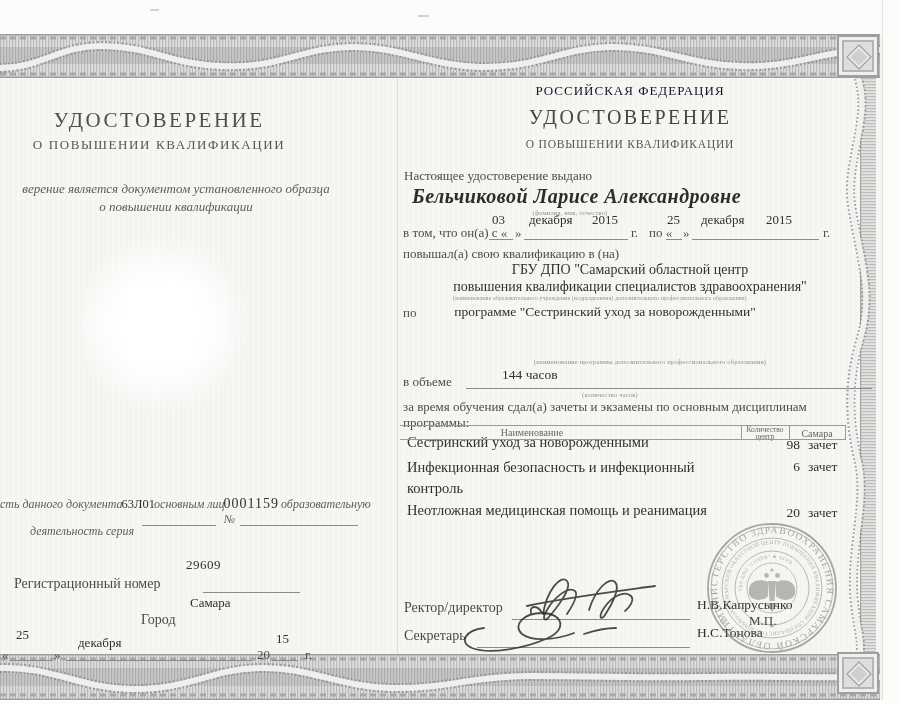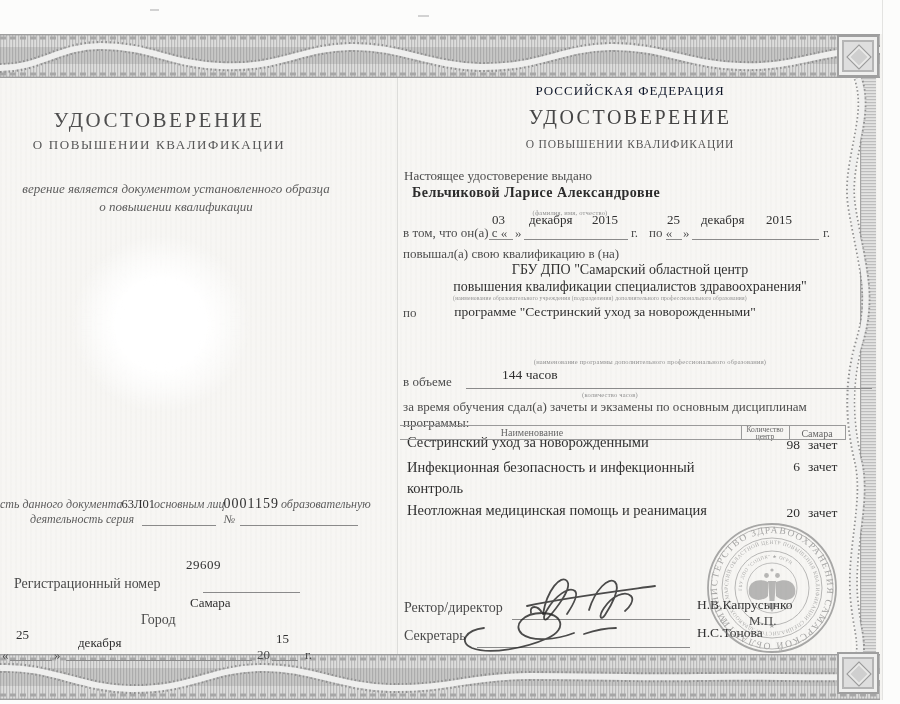--- a/index.html
+++ b/index.html
@@ -23,21 +23,21 @@
   .fold{position:absolute;width:1px;background:rgba(130,130,130,.22);}
   .wm{position:absolute;border-radius:50%;filter:blur(3px);
       background:radial-gradient(circle at 50% 50%, #ffffff 0 34%, rgba(255,255,255,.55) 52%, rgba(255,255,255,0) 70%);}
   .speck{position:absolute;background:#d2d2d2;}
   .title-l{font-size:21px;letter-spacing:2.5px;color:#4e4e4e;}
   .sub-l{font-size:13px;letter-spacing:1.6px;color:#555;}
   .title-r{font-size:20px;letter-spacing:2.5px;color:#454545;}
   .country{font-size:13px;letter-spacing:1px;color:#0f172a;}
   .sub-r{font-size:11.5px;letter-spacing:.8px;color:#555;}
   .body-r{font-size:13px;color:#4c4c4c;}
-  .name{font-size:14px;font-weight:bold;color:#2c2c2c;letter-spacing:.5px;}
+  .name{font-size:20px;font-weight:bold;font-style:italic;color:#2c2c2c;letter-spacing:.5px;}
   svg{position:absolute;}
 </style>
 </head>
 <body>
 
 <div class="scan">
   <div class="tex"></div>
 
   <svg style="left:0;top:34px" width="880" height="44" viewBox="0 0 880 44">
     <defs>
@@ -105,21 +105,21 @@
   <div class="t sub-l ctr" style="left:6px;top:138px;width:306px">О ПОВЫШЕНИИ КВАЛИФИКАЦИИ</div>
 
   <div class="t it ctr" style="left:-20px;top:180px;width:392px;font-size:13px;line-height:17.5px">
     <span>верение является документом установленного образца</span><br>
     <span>о повышении квалификации</span>
   </div>
 
   <div class="t" style="left:0;top:496px;font-size:12px">
     <span class="it">сть данного документа</span><span class="typed" style="font-size:12.5px;margin:0 -1px">63Л01</span><span class="it">основным лиц</span><span class="typed" style="font-size:14px;margin:0 -1px;letter-spacing:1px">0001159</span>&nbsp;<span class="it">образовательную</span>
   </div>
-  <div class="t it" style="left:30px;top:513px;font-size:12px">деятельность серия</div>
+  <div class="t it" style="left:30px;top:525px;font-size:12px">деятельность серия</div>
   <div class="ul" style="left:142px;top:513px;width:74px;height:12px"></div>
   <div class="t it" style="left:224px;top:513px;font-size:12px">№</div>
   <div class="ul" style="left:240px;top:513px;width:118px;height:12px"></div>
 
   <div class="t typed" style="left:186px;top:558px;font-size:13px;letter-spacing:.5px">29609</div>
   <div class="t" style="left:14px;top:576px;font-size:14px">Регистрационный номер</div>
   <div class="ul" style="left:203px;top:580px;width:97px;height:12px"></div>
 
   <div class="t typed" style="left:190px;top:596px;font-size:13px">Самара</div>
   <div class="t" style="left:141px;top:612px;font-size:14px">Город</div>

